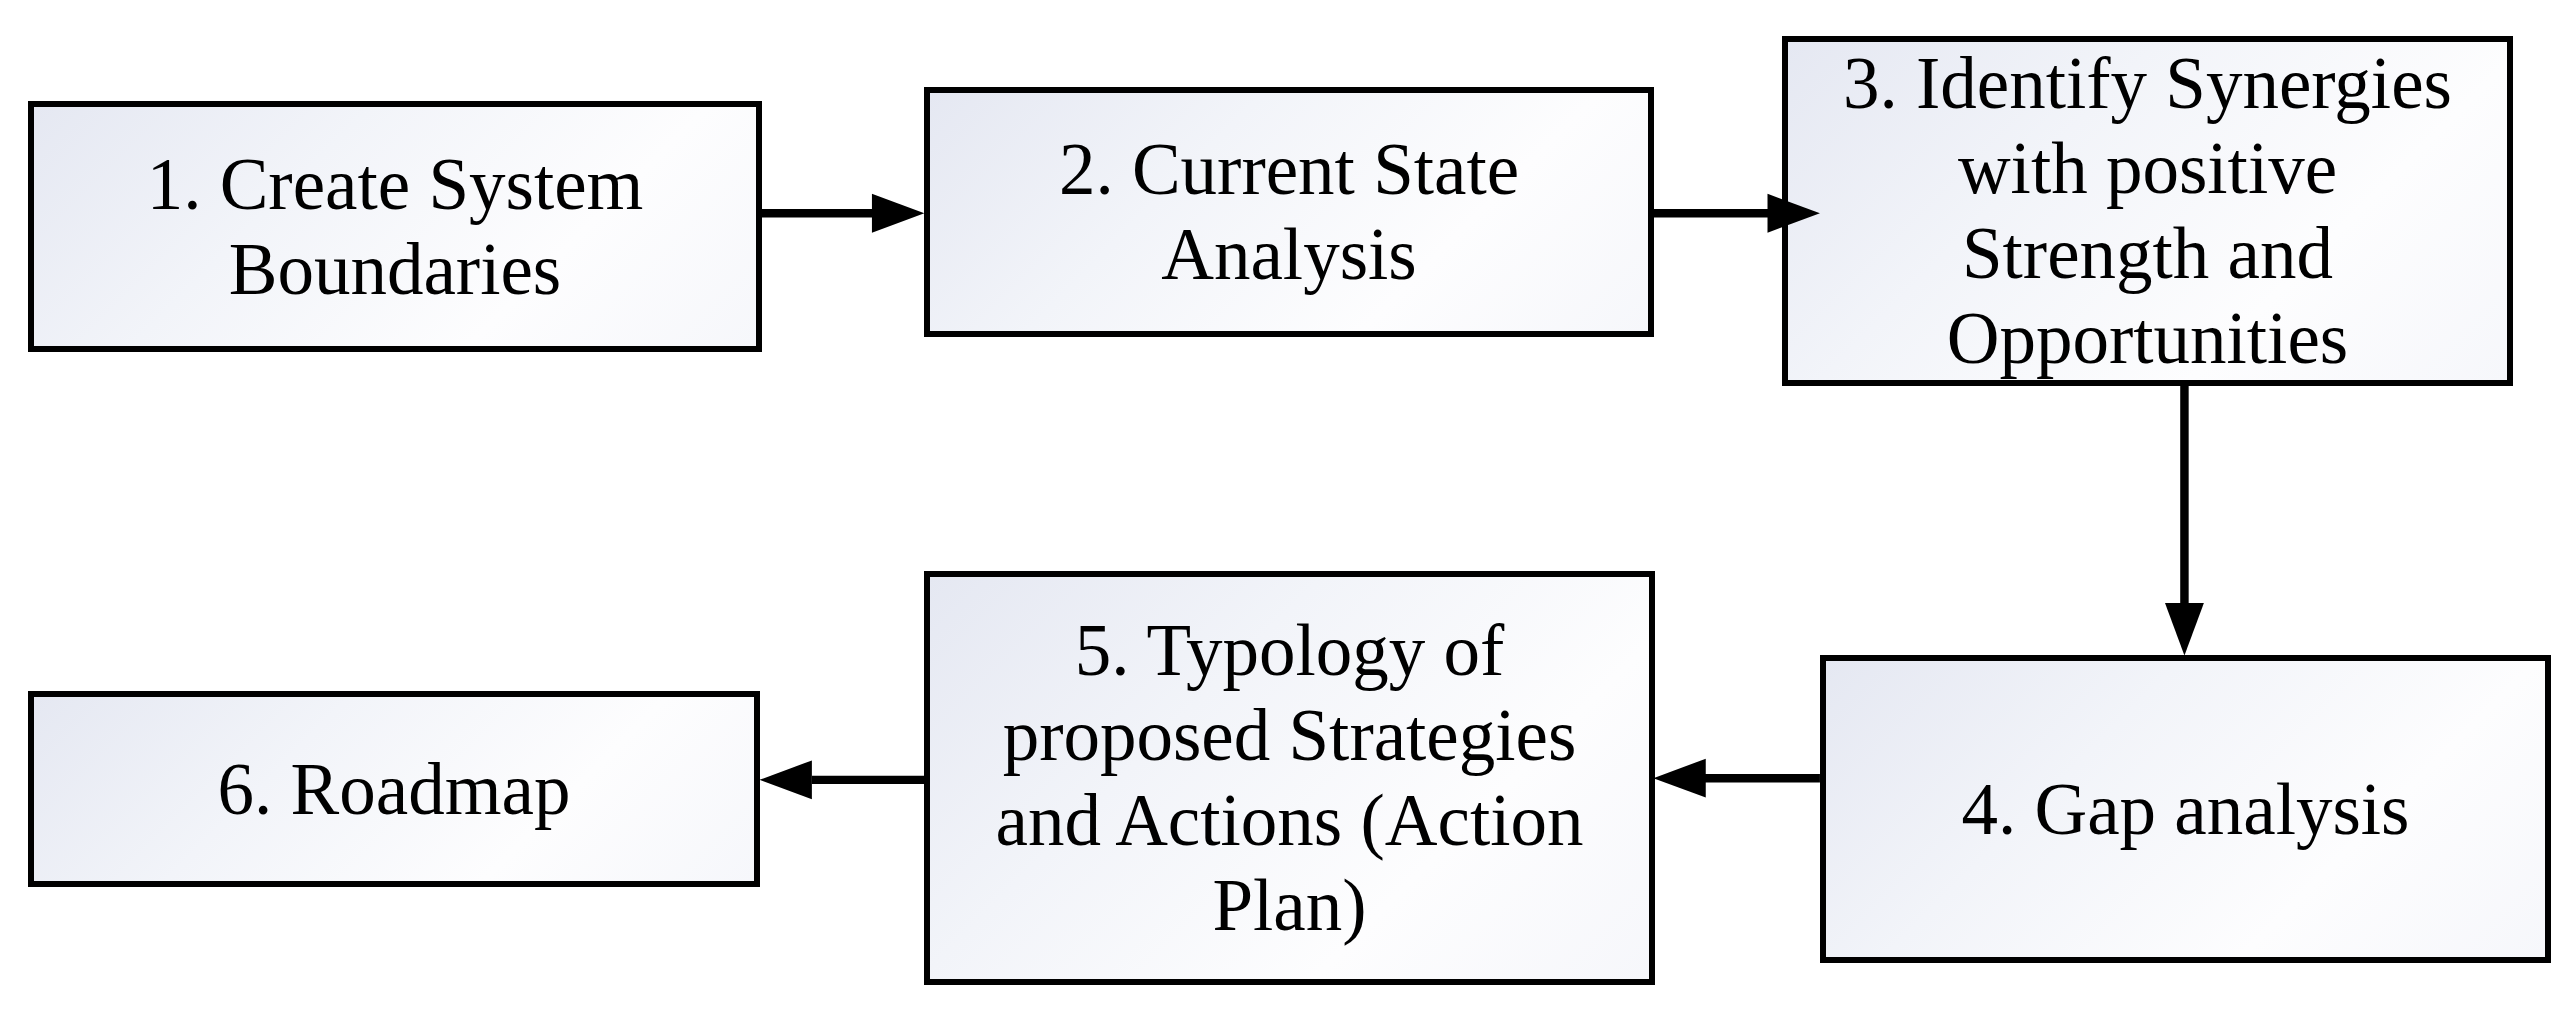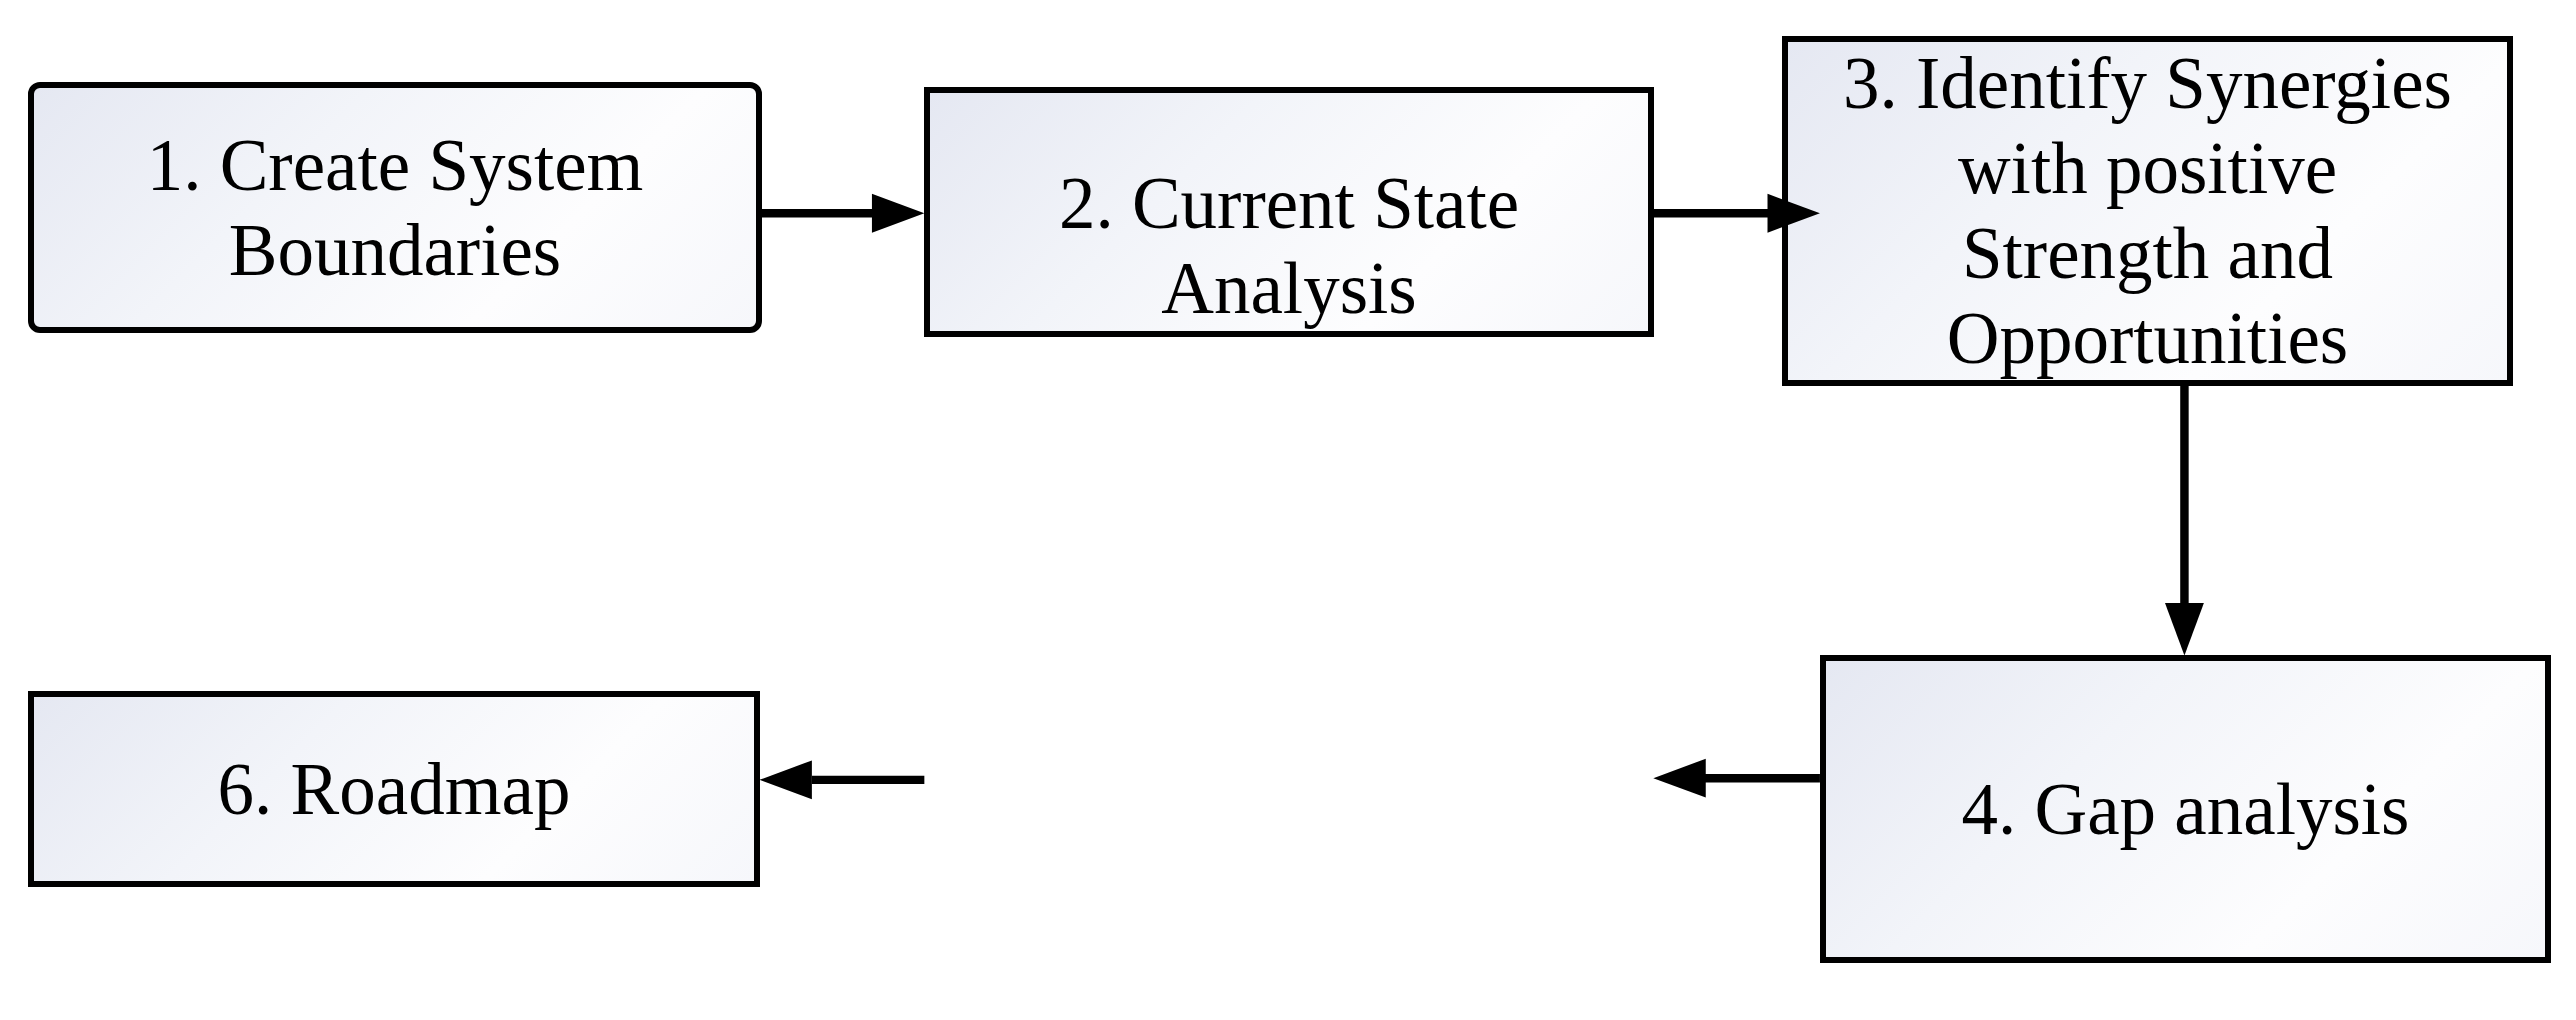--- a/index.html
+++ b/index.html
@@ -27,22 +27,22 @@
     justify-content: center;
     text-align: center;
   }
   .box-label {
     white-space: pre-line;
     font-size: 73px;
     line-height: 85px;
     color: #000000;
     letter-spacing: 0px;
   }
-  .box-1 { left: 28px;   top: 82px; width: 734px; height: 251px; border-radius: 12px; }
-  .box-2 { left: 924px; top: 87px; width: 730px; height: 250px; align-items: flex-end; }
+  .box-1 { left: 28px;   top: 101px; width: 734px; height: 251px; }
+  .box-2 { left: 924px; top: 87px; width: 730px; height: 250px; }
   .box-3 { left: 1782px; top: 36px;  width: 731px; height: 350px; }
   .box-4 { left: 1820px; top: 655px; width: 731px; height: 308px; }
   .box-5 { left: 924px; top: 571px; width: 731px; height: 414px; }
   .box-6 { left: 28px;   top: 691px; width: 732px; height: 196px; }
   .arrow-layer {
     position: absolute;
     left: 0; top: 0;
     width: 2576px;
     height: 1021px;
     pointer-events: none;
@@ -67,20 +67,26 @@
     <span class="box-label">3. Identify Synergies
 with positive
 Strength and
 Opportunities</span>
   </div>
 
   <div class="flow-box box-4">
     <span class="box-label">4. Gap analysis</span>
   </div>
 
+  <div class="flow-box box-5">
+    <span class="box-label">5. Typology of
+proposed Strategies
+and Actions (Action
+Plan)</span>
+  </div>
 
   <div class="flow-box box-6">
     <span class="box-label">6. Roadmap</span>
   </div>
 
   <svg class="arrow-layer" viewBox="0 0 3046 1207" xmlns="http://www.w3.org/2000/svg" aria-hidden="true">
 
     <g>
       <line x1="900" y1="252" x2="1038" y2="252" stroke="#000000" stroke-width="10"></line>
       <polygon points="1093,252 1031,229 1031,275" fill="#000000"></polygon>

